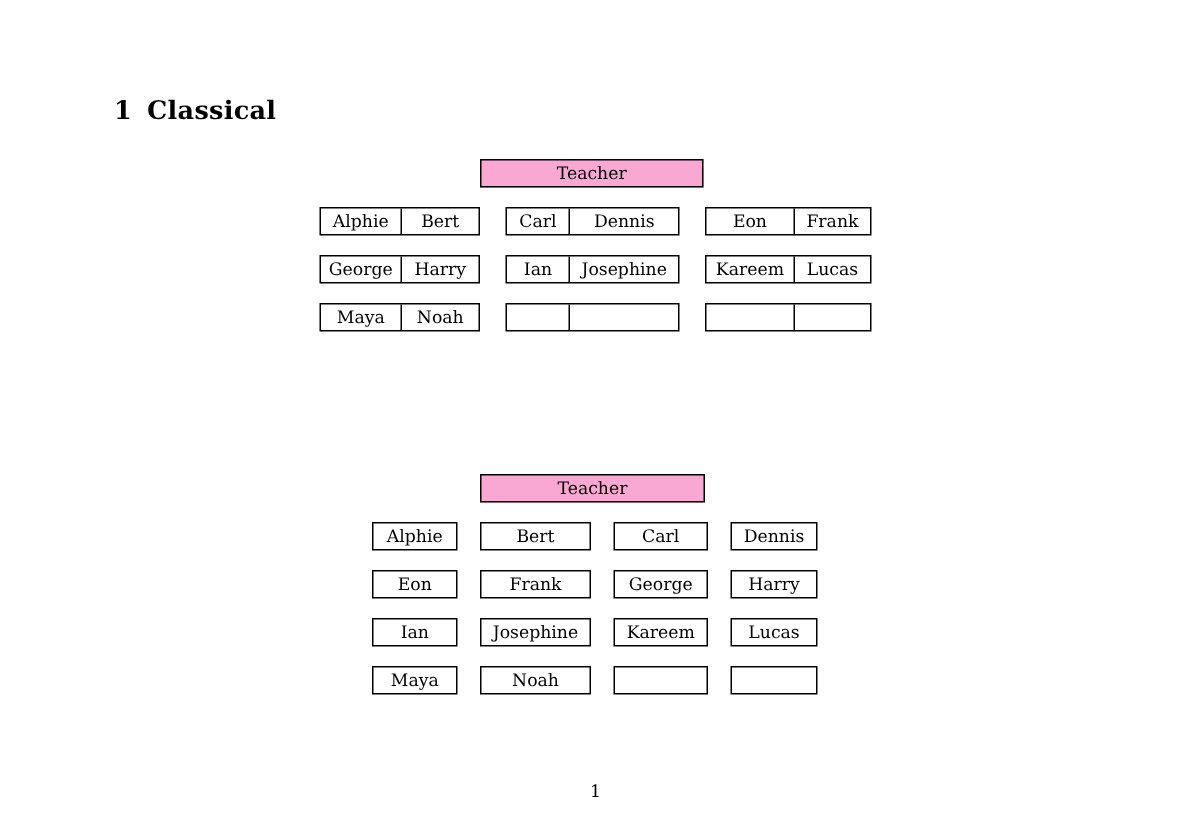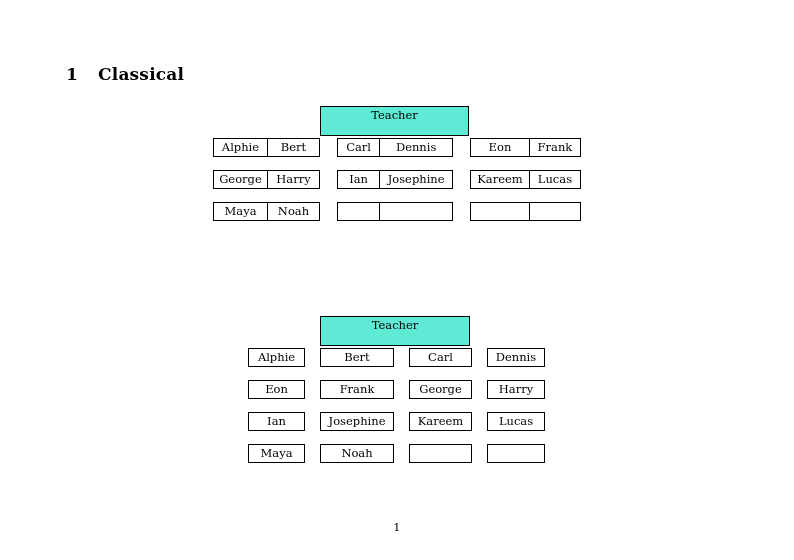--- a/index.html
+++ b/index.html
@@ -22,20 +22,21 @@
   }
 
   
   .section-heading {
     position: absolute;
     font-family: "DejaVu Serif", serif;
     font-weight: bold;
     font-size: 17px;
     letter-spacing: 0.2px;
     white-space: nowrap;
+    text-align: center;
   }
   .section-heading .num {
     display: inline-block;
     width: 32px;
   }
   #heading-1 { left: 66px; top: 64px; }
   #heading-2 { left: 66px; top: 275px; }
 
   
   .box {
@@ -73,26 +74,26 @@
   }
   .pair > .cell + .cell {
     border-left: 1px solid #000000;
   }
 
   
   .teacher {
     position: absolute;
     box-sizing: border-box;
     border: 1px solid #000000;
-    height: 30px;
+    height: 19px;
     line-height: 17px;
     text-align: center;
     font-size: 11.5px;
     font-family: "DejaVu Serif", serif;
-    background: #5eead4;
+    background: #f9a8d4;
   }
 
   
   .folio {
     position: absolute;
     left: 0;
     right: 0;
     top: 520px;
     text-align: center;
     font-size: 11.5px;

